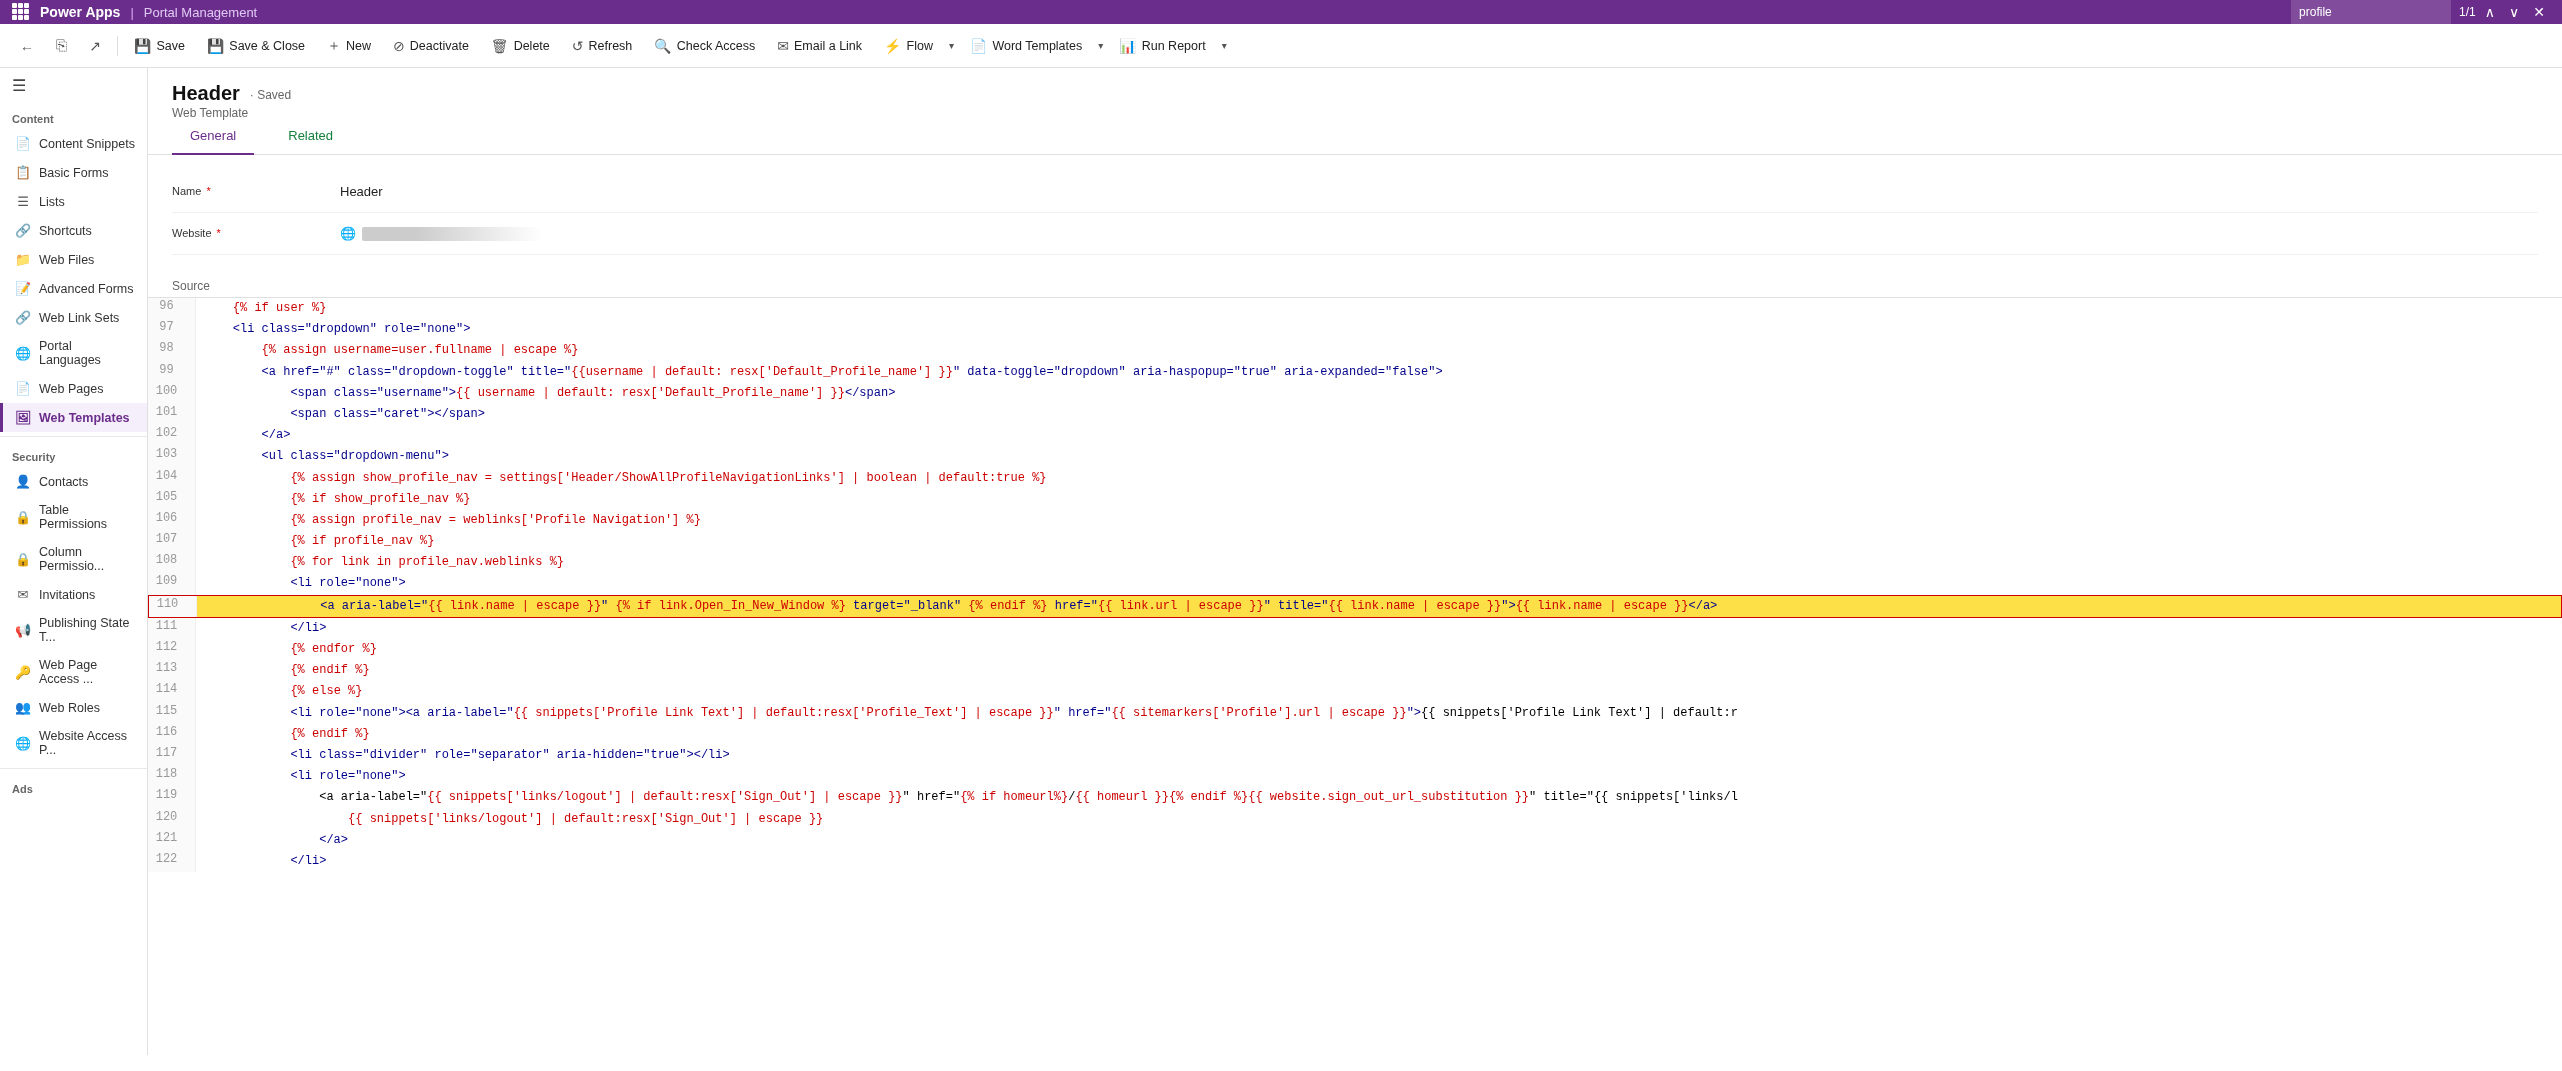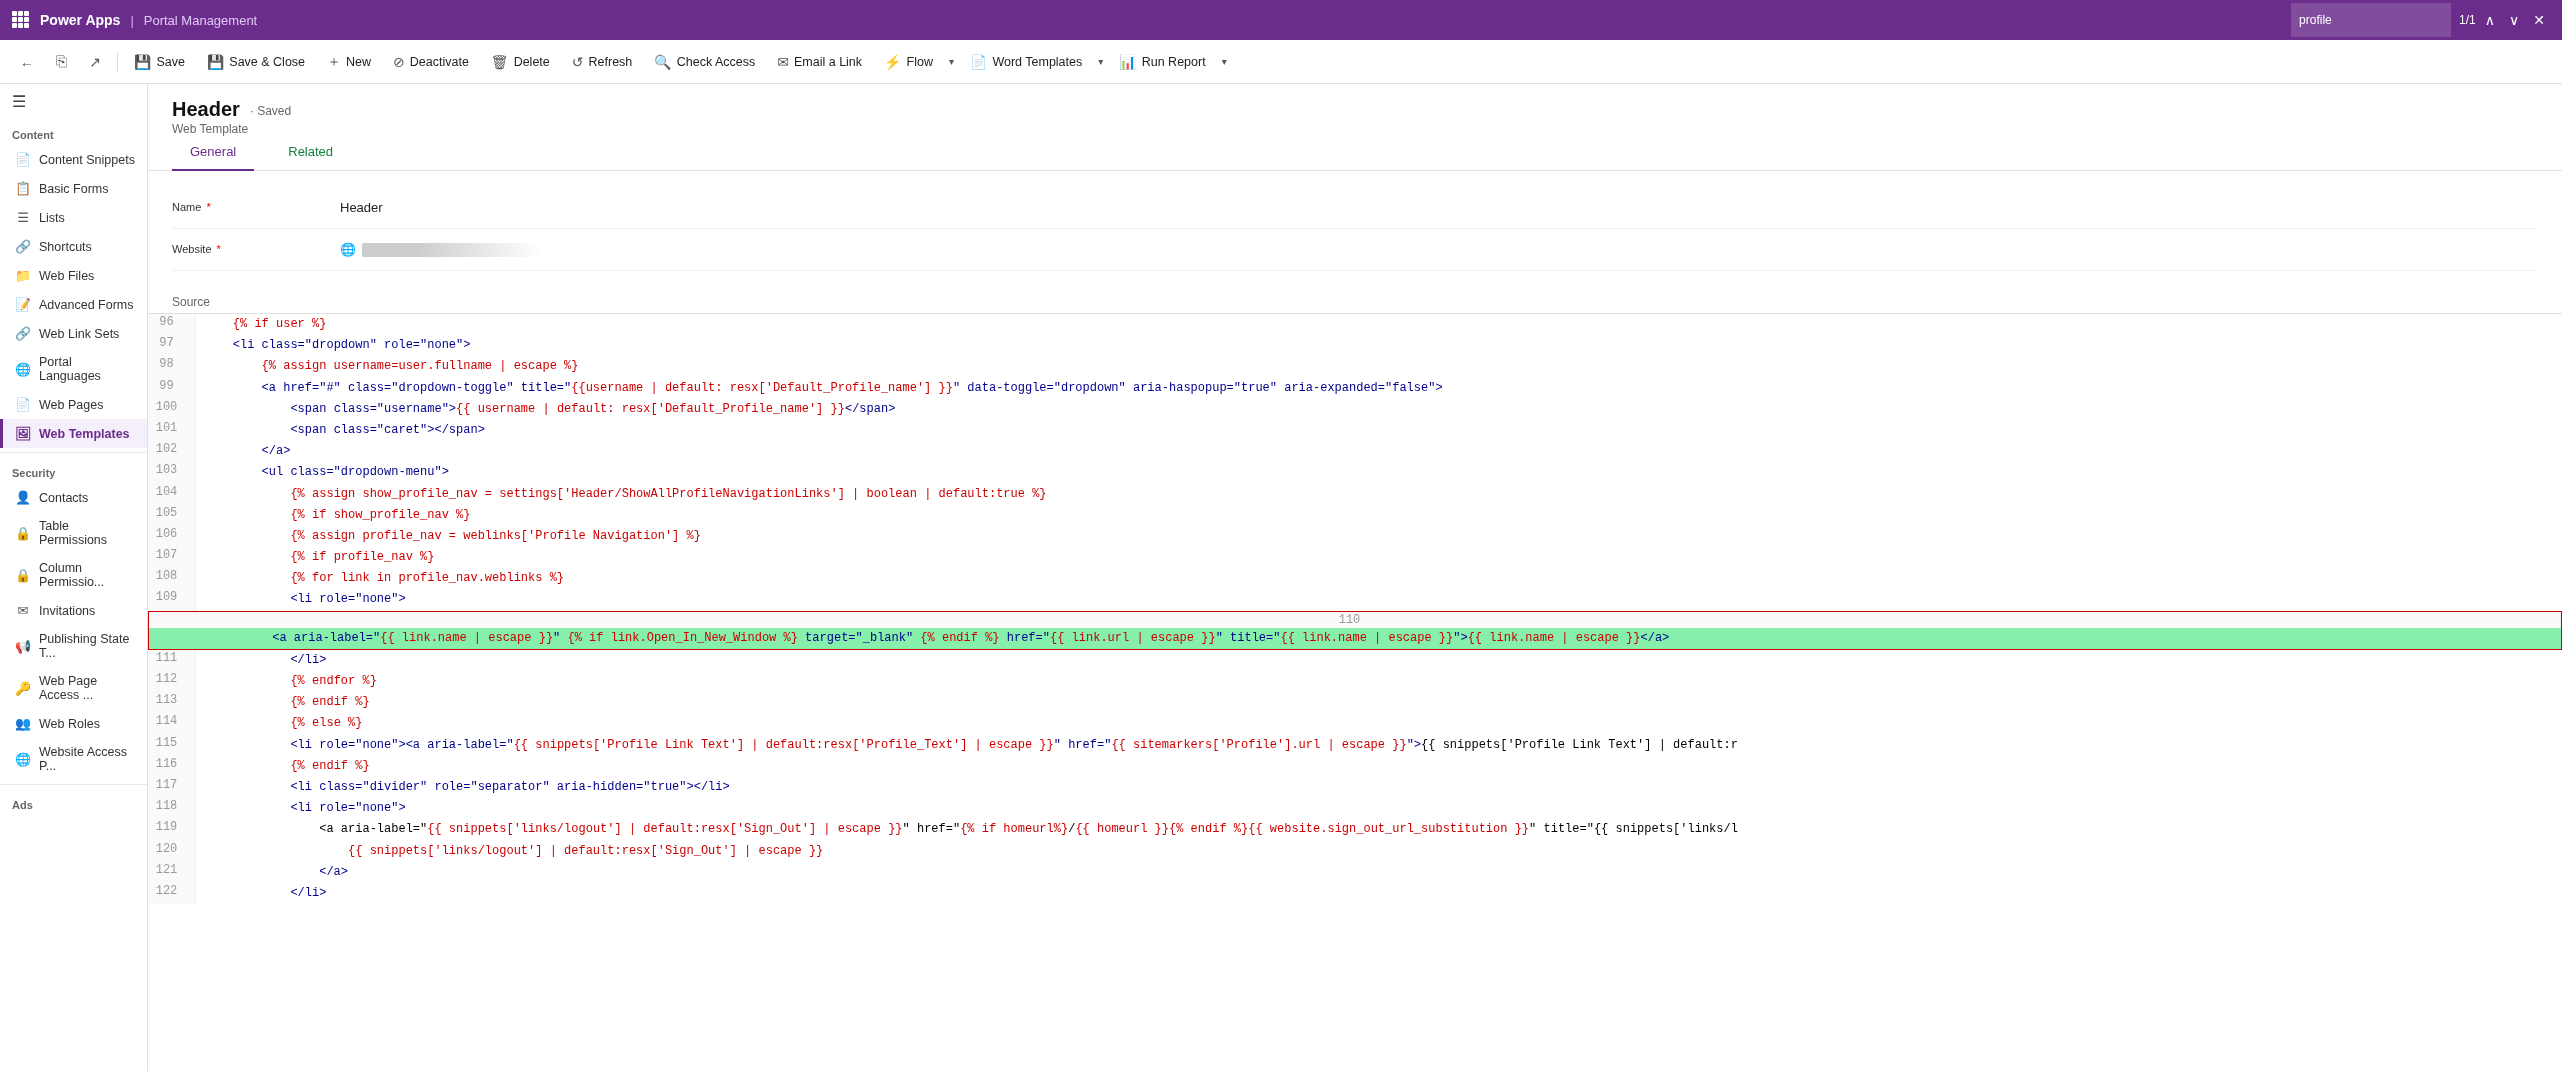--- a/index.html
+++ b/index.html
@@ -1,20 +1,20 @@
 <!DOCTYPE html>
 <html><head>
   <meta charset="utf-8">
   <style>
     * { box-sizing: border-box; margin: 0; padding: 0; }
     body { font-family: 'Segoe UI', sans-serif; font-size: 13px; background: #fff; overflow: hidden; }
 
     
     .top-bar {
-      height: 40px;
+      height: 24px;
       background: #6b2d8b;
       display: flex;
       align-items: center;
       padding: 0 12px;
       gap: 10px;
     }
     .top-bar-grid {
       width: 18px; height: 18px;
       display: grid; grid-template-columns: repeat(3,5px); grid-template-rows: repeat(3,5px);
       gap: 1px; cursor: pointer;
@@ -194,21 +194,21 @@
       background: #fafafa;
       border-right: 1px solid #eee;
     }
     .line-code {
       flex: 1;
       padding: 1px 8px;
       white-space: pre;
       font-size: 12px;
       line-height: 1.6;
     }
-    .line-highlighted { background: #86efac; border: 1.5px solid #c00; flex-direction: column; }
+    .line-highlighted { background: #fde047; border: 1.5px solid #c00; }
     .c-red { color: #c00; }
     .c-blue { color: #00008b; }
   </style>
 </head>
 <body>
 
 <div class="top-bar">
   <div class="top-bar-grid">
     <span></span>
       <span></span>

